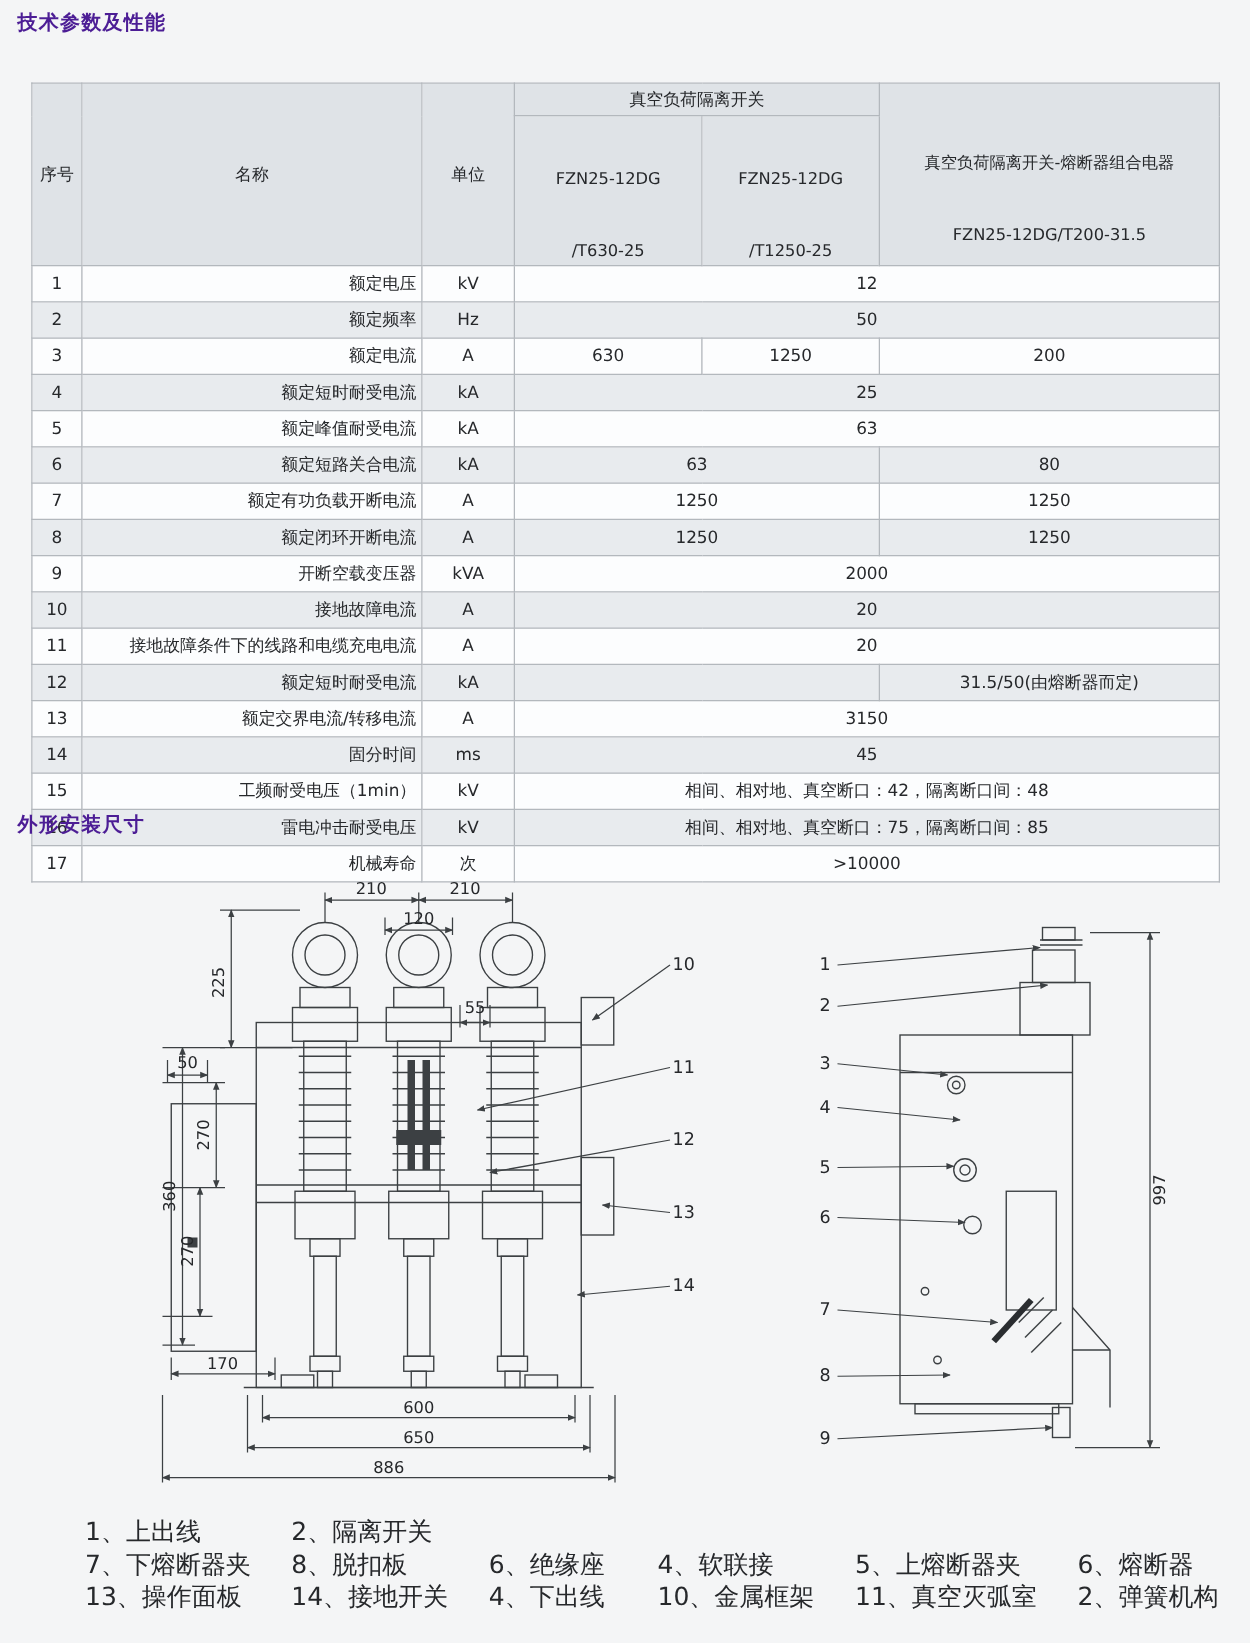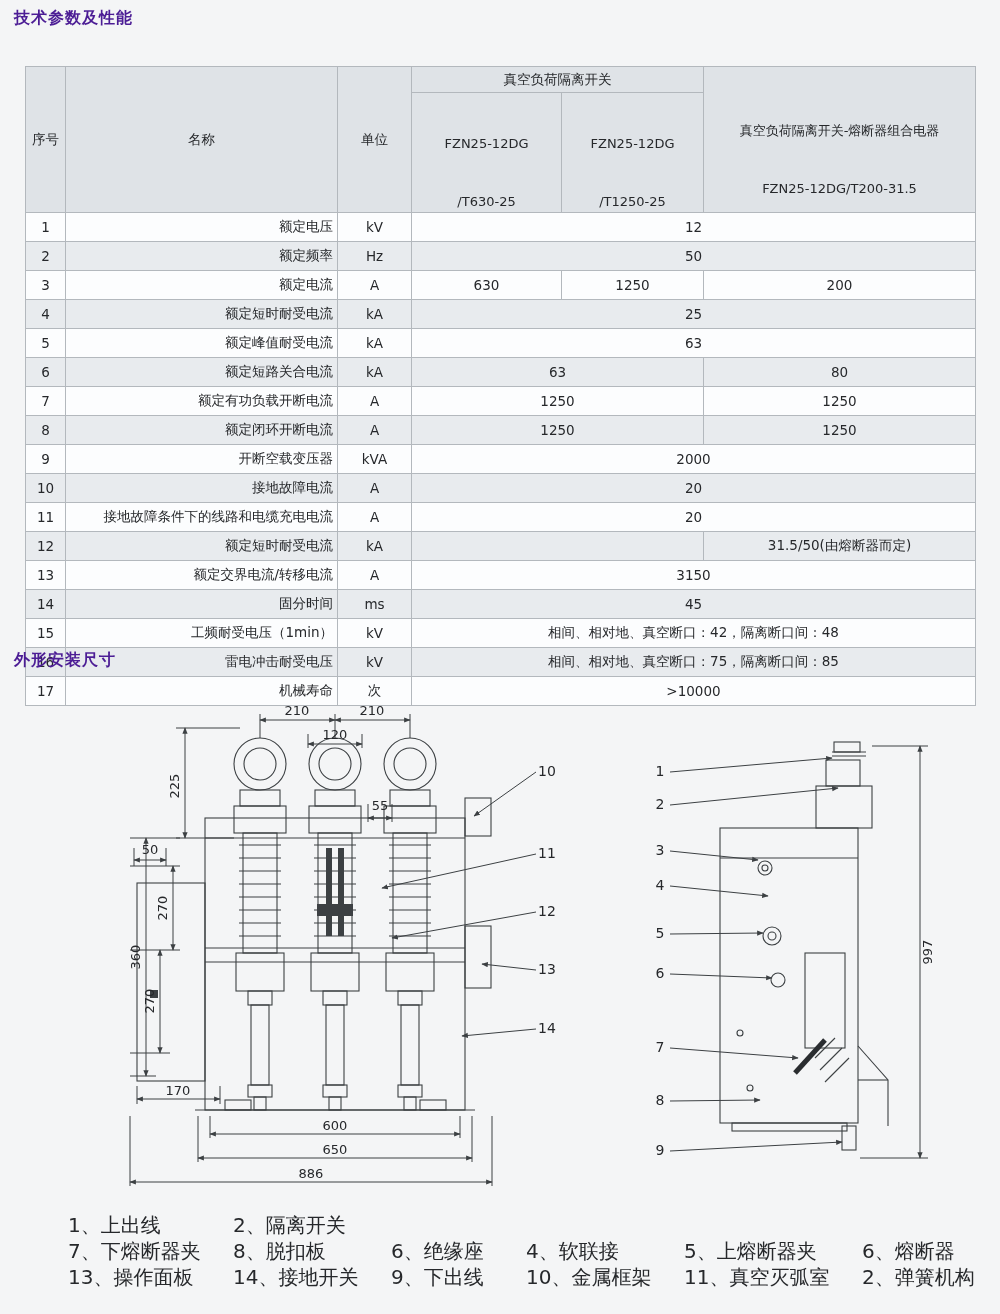--- a/index.html
+++ b/index.html
@@ -441,17 +441,17 @@
     <div class="legend-item"></div>
     <div class="legend-item"></div>
     <div class="legend-item">7、下熔断器夹</div>
     <div class="legend-item">8、脱扣板</div>
     <div class="legend-item">6、绝缘座</div>
     <div class="legend-item">4、软联接</div>
     <div class="legend-item">5、上熔断器夹</div>
     <div class="legend-item">6、熔断器</div>
     <div class="legend-item">13、操作面板</div>
     <div class="legend-item">14、接地开关</div>
-    <div class="legend-item">9、下出线</div>
+    <div class="legend-item">4、下出线</div>
     <div class="legend-item">10、金属框架</div>
     <div class="legend-item">11、真空灭弧室</div>
     <div class="legend-item">2、弹簧机构</div>
   </div>
 
 </body></html>

